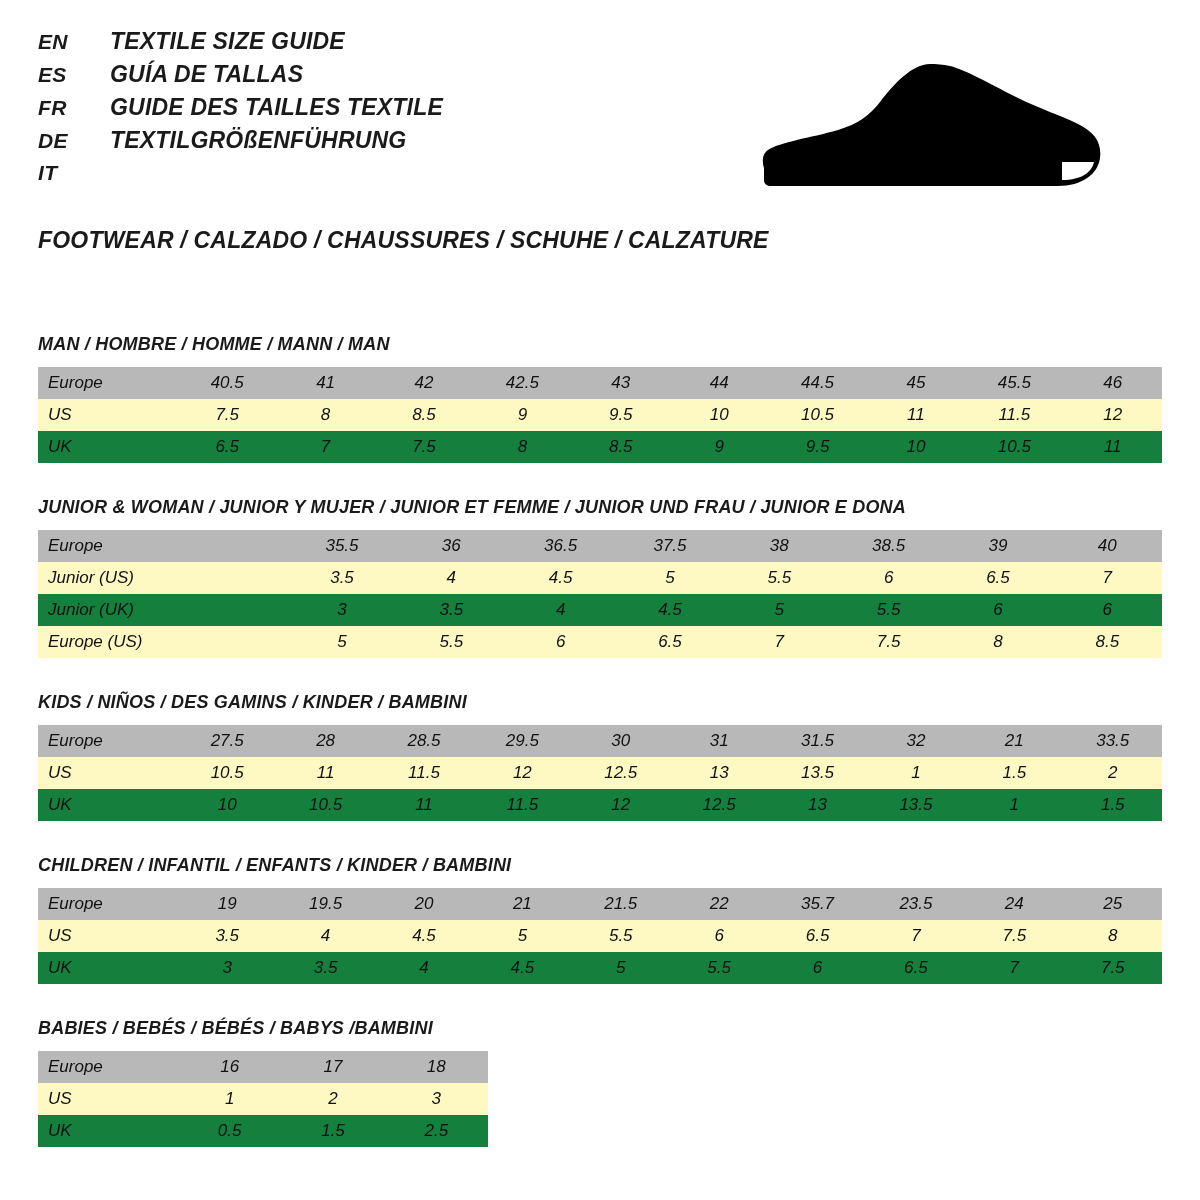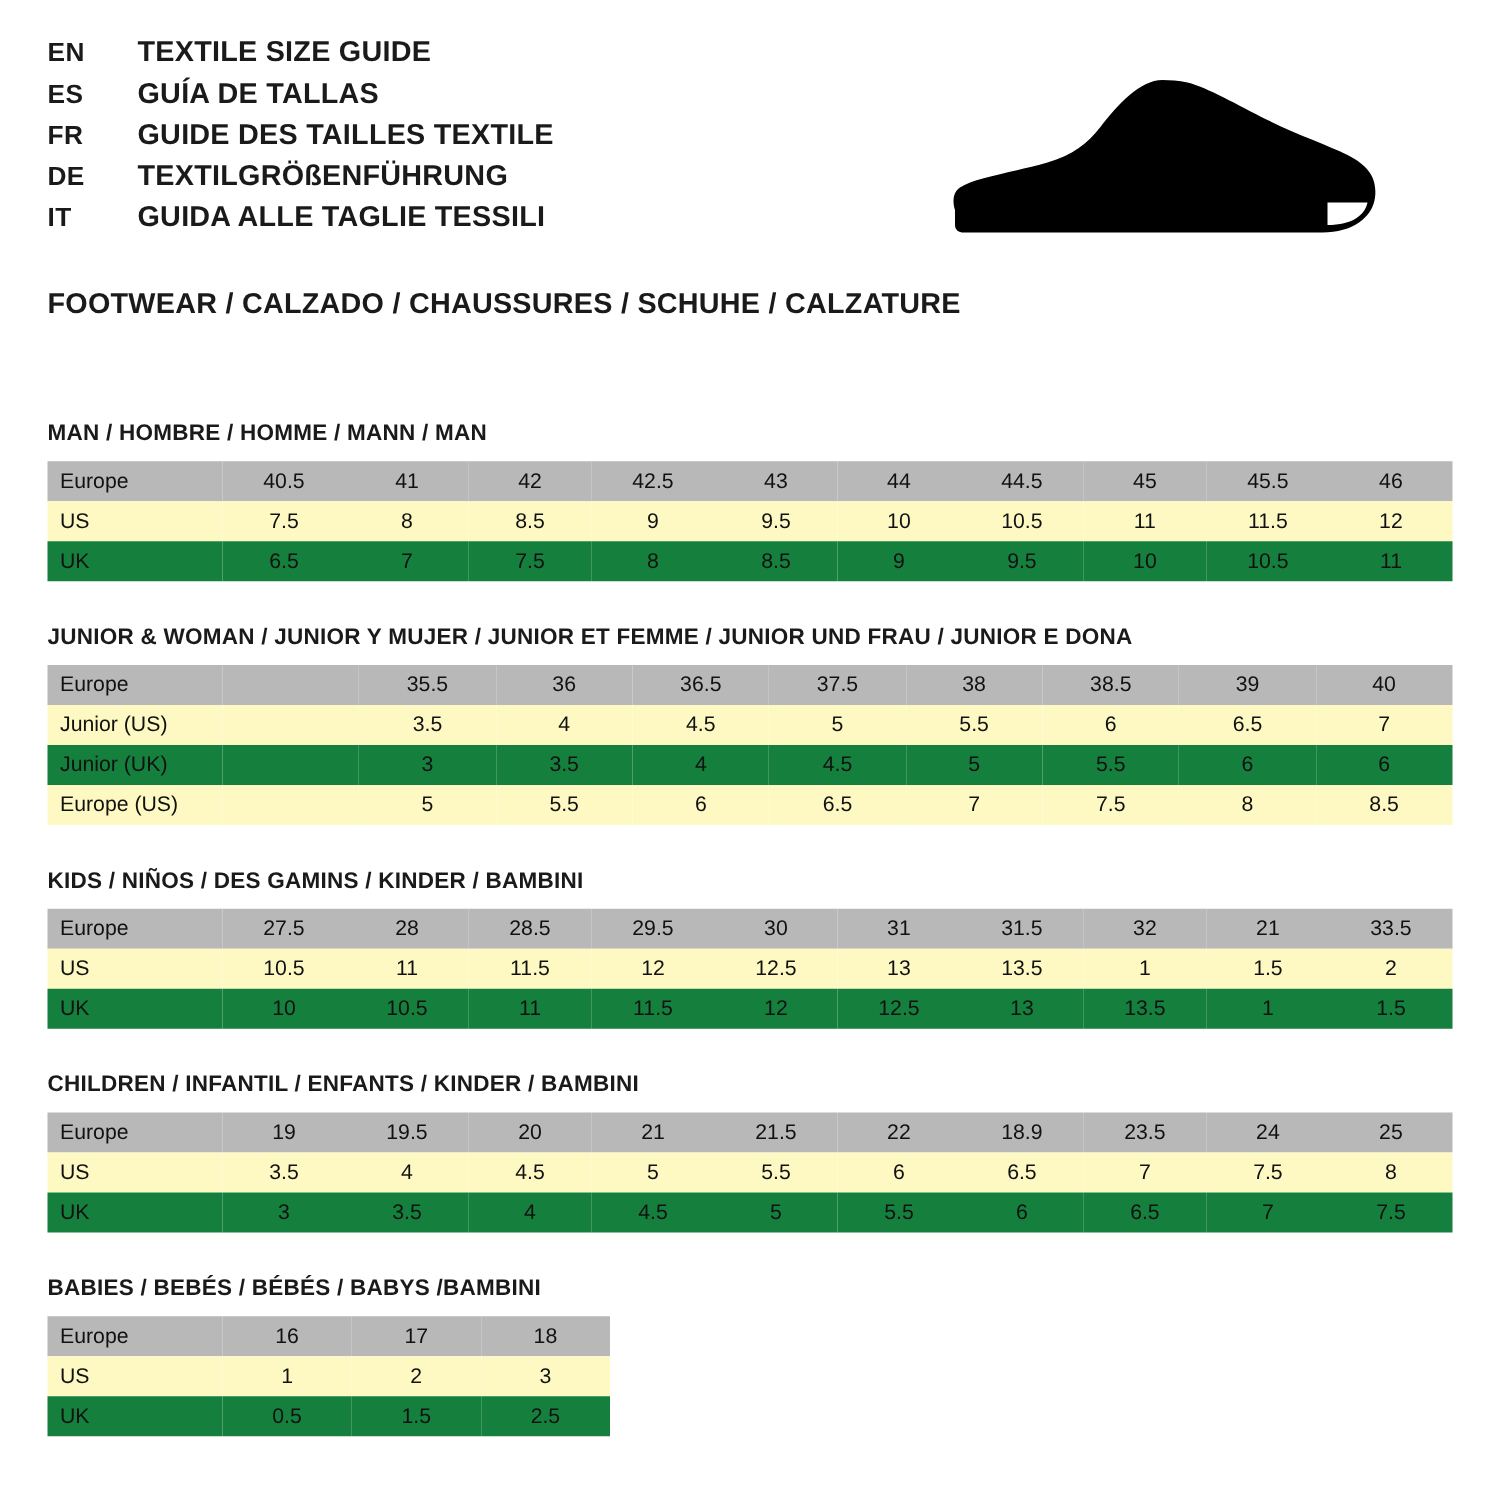--- a/index.html
+++ b/index.html
@@ -14,20 +14,21 @@
     color: #1a1a1a;
     position: relative;
     overflow: hidden;
   }
   .page {
     position: relative;
     width: 1200px;
     height: 1200px;
     box-sizing: border-box;
     padding: 30px 38px 0 38px;
+    font-style: italic;
   }
 
   
   .header {
     display: flex;
     justify-content: space-between;
     align-items: flex-start;
   }
   .lang-block {
     display: block;
@@ -121,21 +122,20 @@
       <div class="lang-row">
         <span class="lang-code">FR</span>
         <span class="lang-text">GUIDE DES TAILLES TEXTILE</span>
       </div>
       <div class="lang-row">
         <span class="lang-code">DE</span>
         <span class="lang-text">TEXTILGRÖßENFÜHRUNG</span>
       </div>
       <div class="lang-row">
         <span class="lang-code">IT</span>
-        <span class="lang-text">GUIDA ALLE TAGLIE TESSILI</span>
       </div>
     </div>
 
     <div class="shoe-wrap">
       <svg width="340" height="130" viewBox="0 0 340 130" xmlns="http://www.w3.org/2000/svg">
         <path fill="#000000" d="M168 6 C150 6 132 26 118 44 C108 57 96 66 76 72 C48 80 18 84 6 92 C0 96 0 104 2 110 L2 122 C2 126 5 128 9 128 L296 128 C320 128 336 116 338 100 C340 84 332 74 316 66 C300 58 276 50 252 38 C228 26 204 12 188 8 C181 6.5 174 6 168 6 Z M300 104 L332 104 C330 114 320 122 300 122 Z"></path>
       </svg>
     </div>
   </div>
 
@@ -347,21 +347,21 @@
         </colgroup>
       <tbody>
         <tr class="head">
           <td class="label">Europe</td>
           <td>19</td>
           <td>19.5</td>
           <td>20</td>
           <td>21</td>
           <td>21.5</td>
           <td>22</td>
-          <td>18.9</td>
+          <td>35.7</td>
           <td>23.5</td>
           <td>24</td>
           <td>25</td>
         </tr>
         <tr class="plain">
           <td class="label">US</td>
           <td>3.5</td>
           <td>4</td>
           <td>4.5</td>
           <td>5</td>

